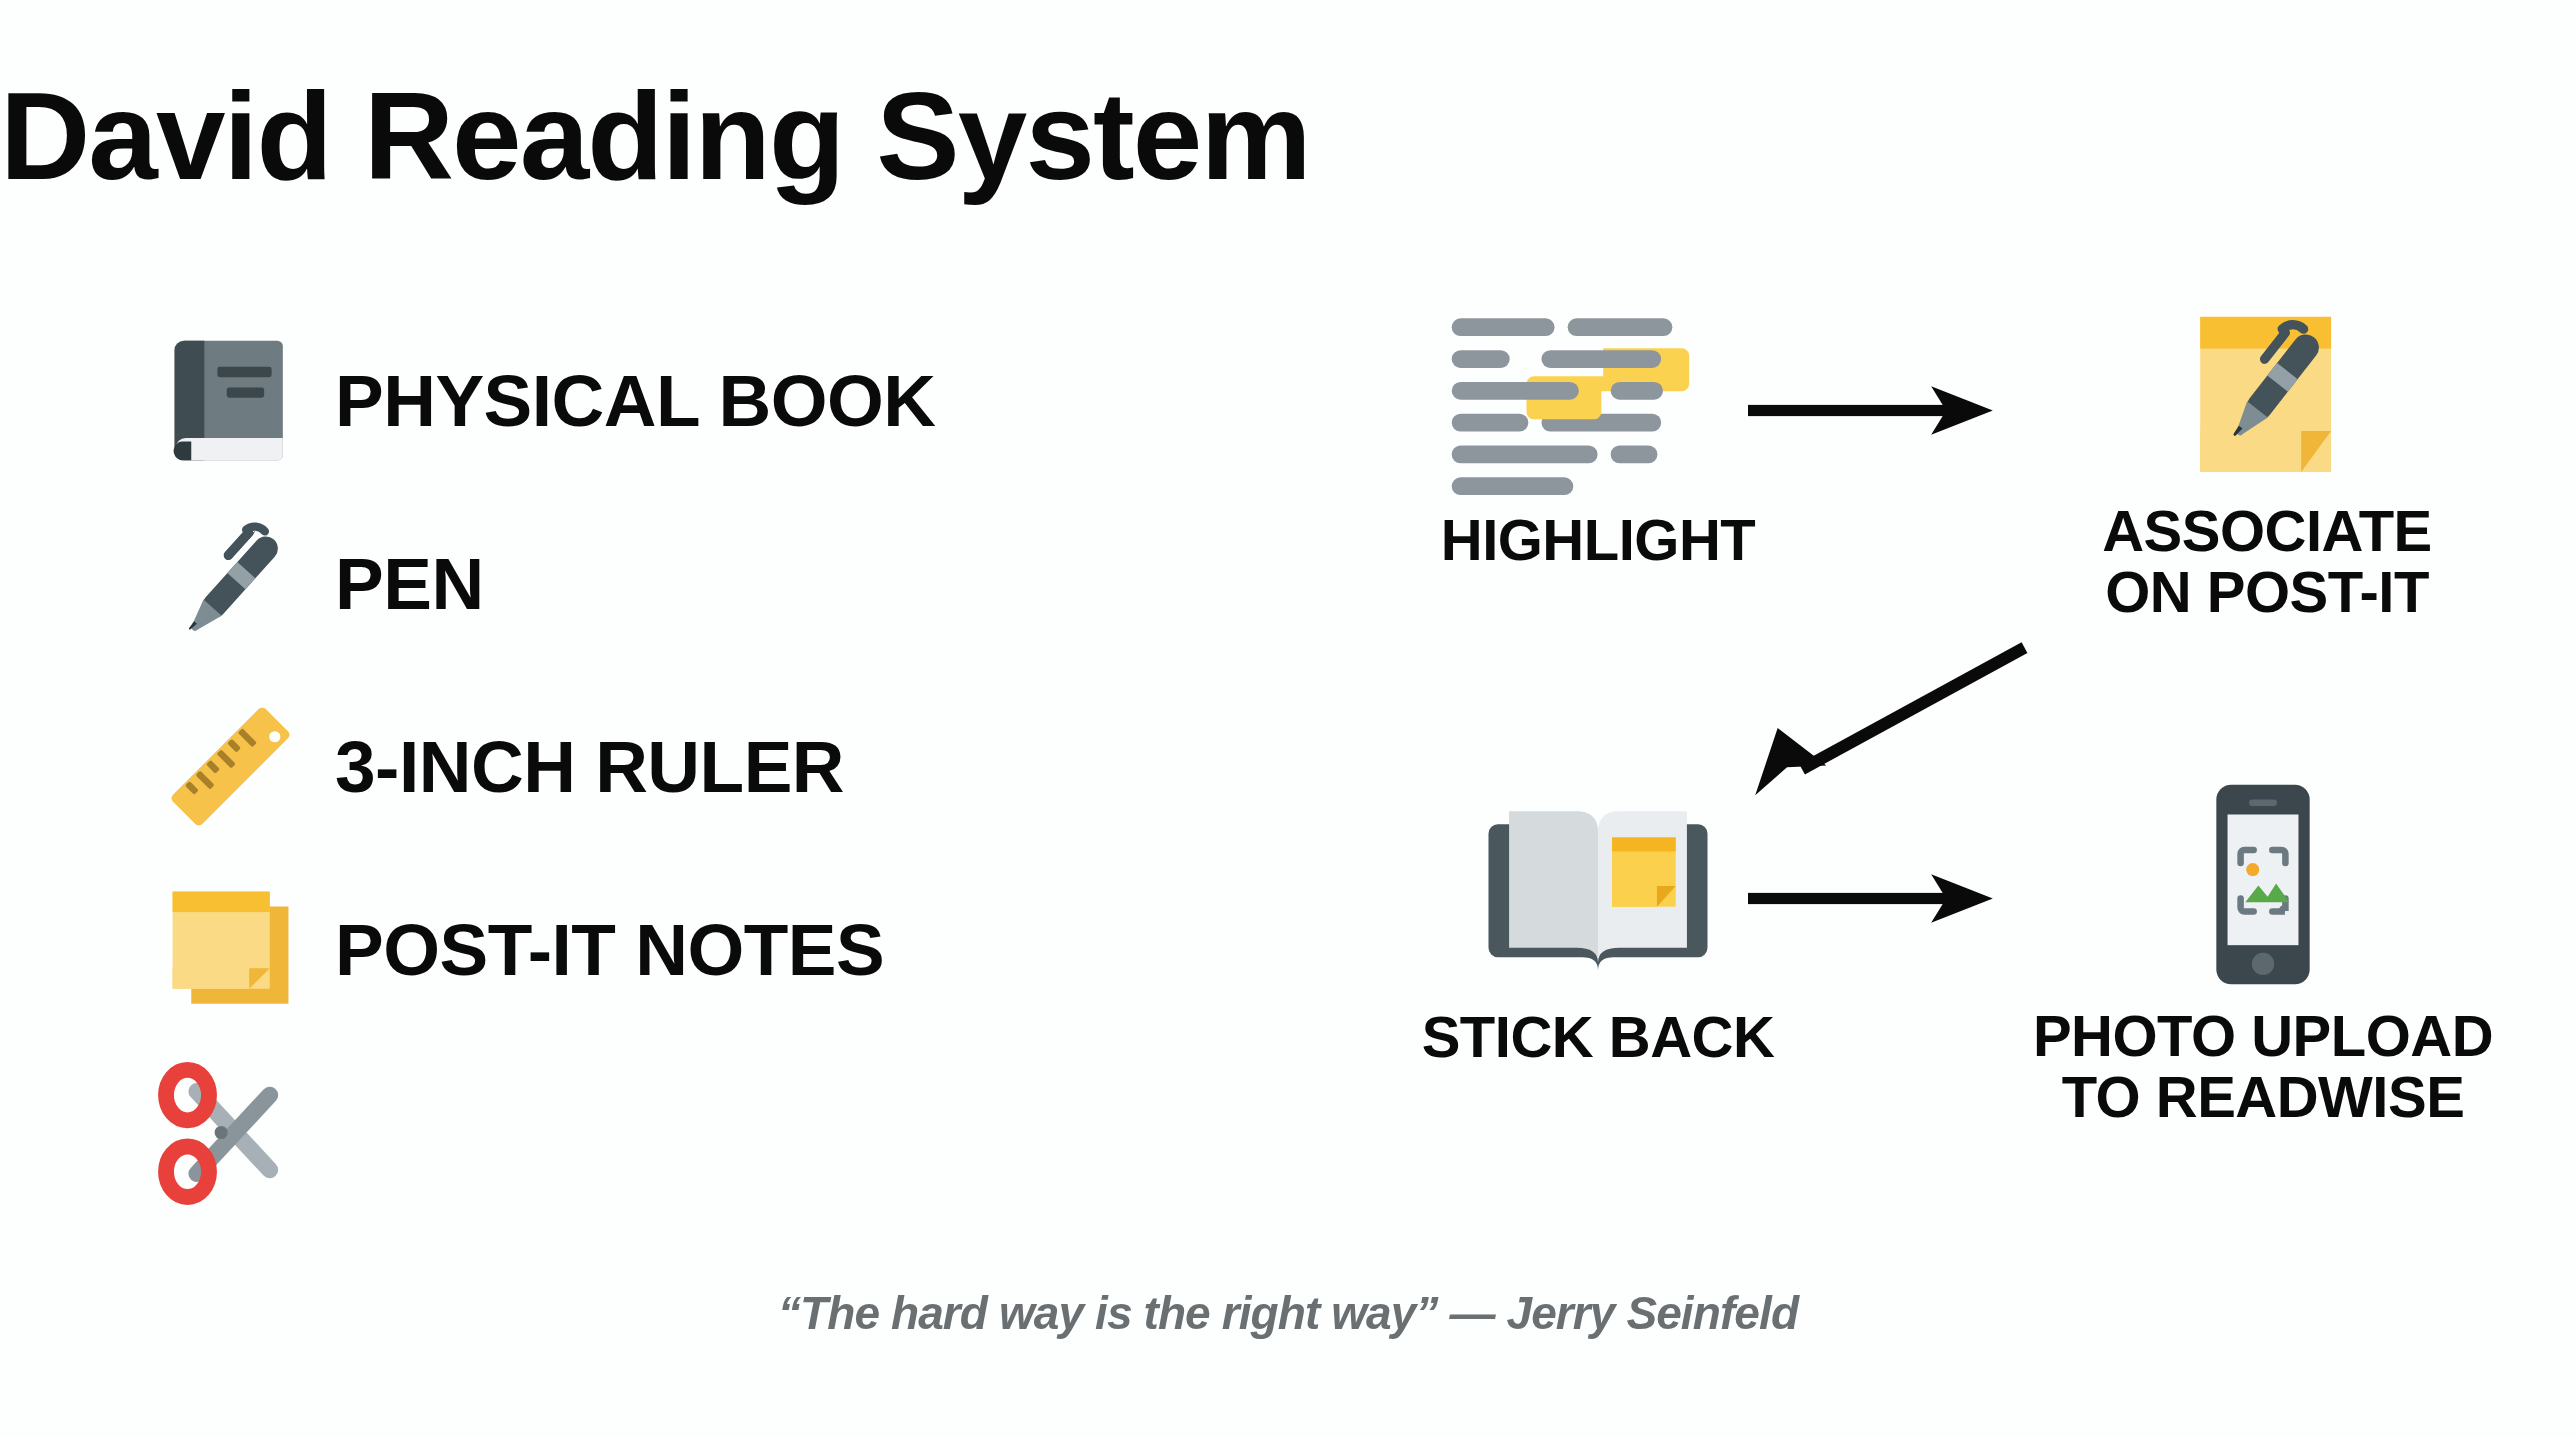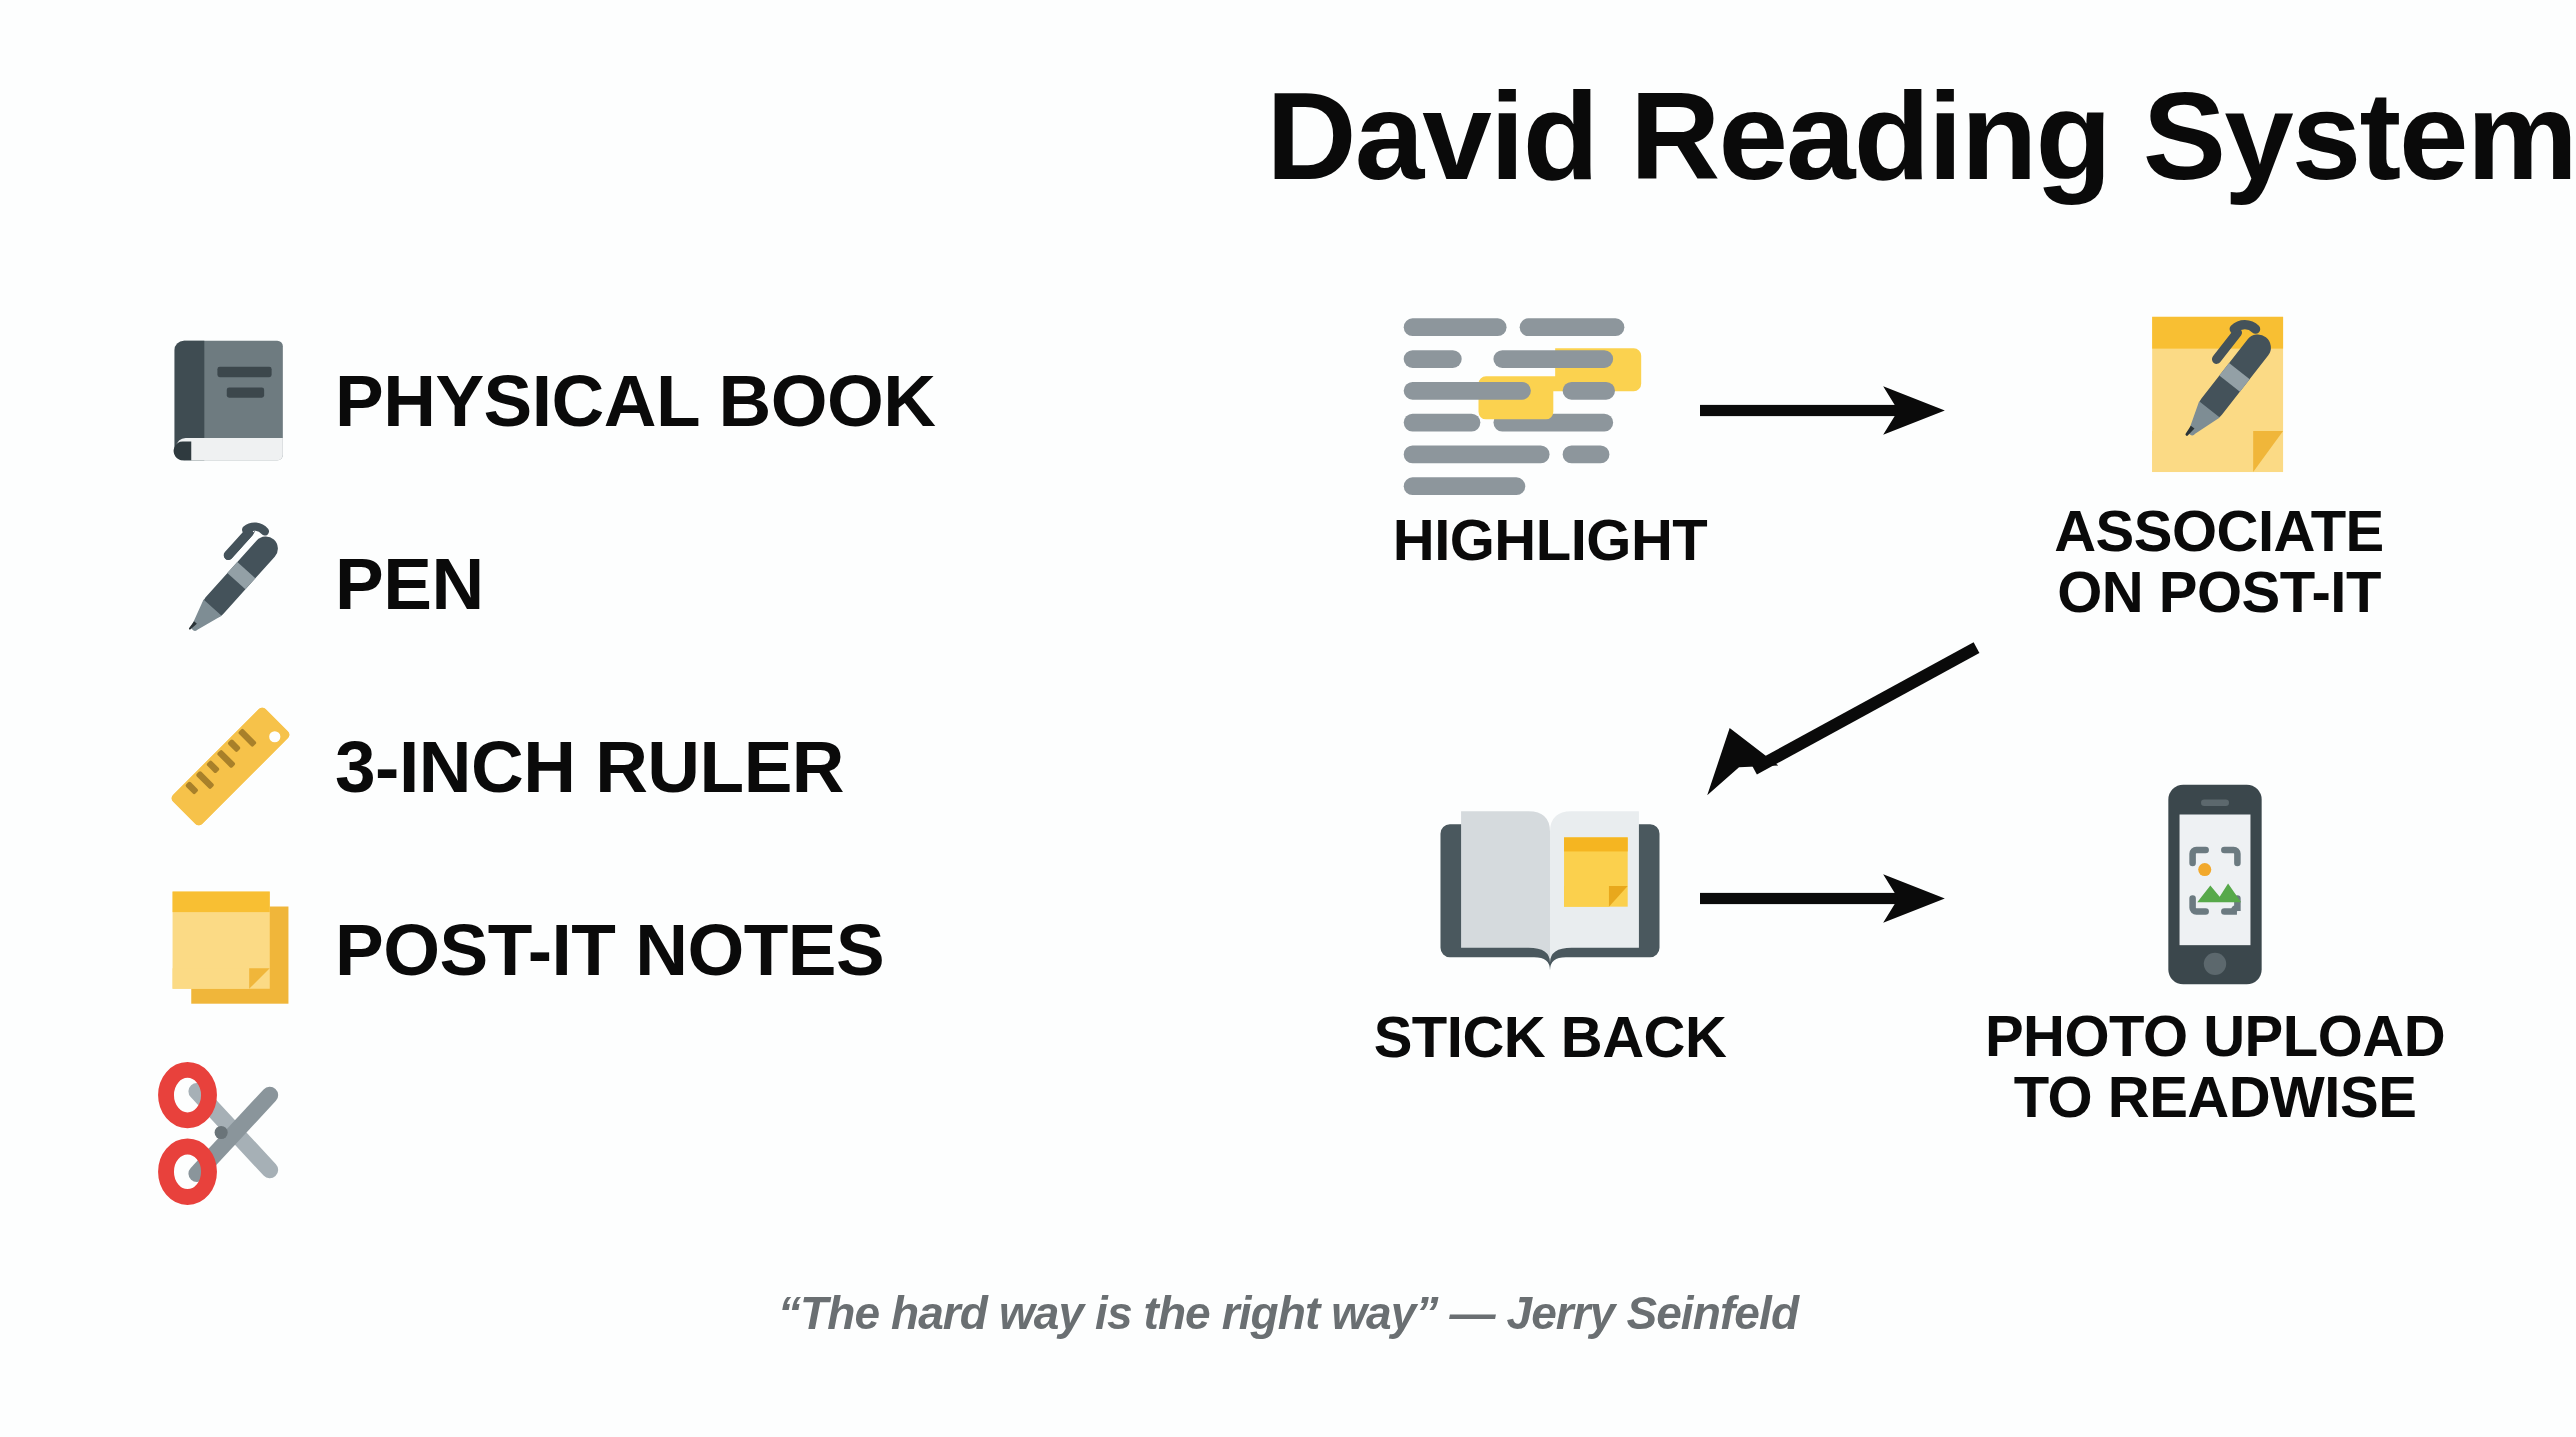--- a/index.html
+++ b/index.html
@@ -14,21 +14,21 @@
     overflow: hidden;
     position: relative;
   }
 
   
   #title {
     position: absolute;
     top: 73px;
     left: 0;
     width: 2576px;
-    text-align: right;
+    text-align: left;
     font-size: 125px;
     font-weight: 700;
     letter-spacing: -1.9px;
     color: #0a0a0a;
     line-height: 1;
   }
 
   
   #supplies {
     position: absolute;
@@ -53,21 +53,21 @@
     color: #0a0a0a;
     letter-spacing: -0.5px;
     margin-left: 26px;
     white-space: nowrap;
     line-height: 1;
   }
 
   
   #workflow {
     position: absolute;
-    left: 1288px;
+    left: 1336px;
     top: 309px;
     width: 1208px;
     height: 955px;
   }
   .wf-node {
     position: absolute;
     text-align: center;
   }
   .wf-icon {
     position: relative;

